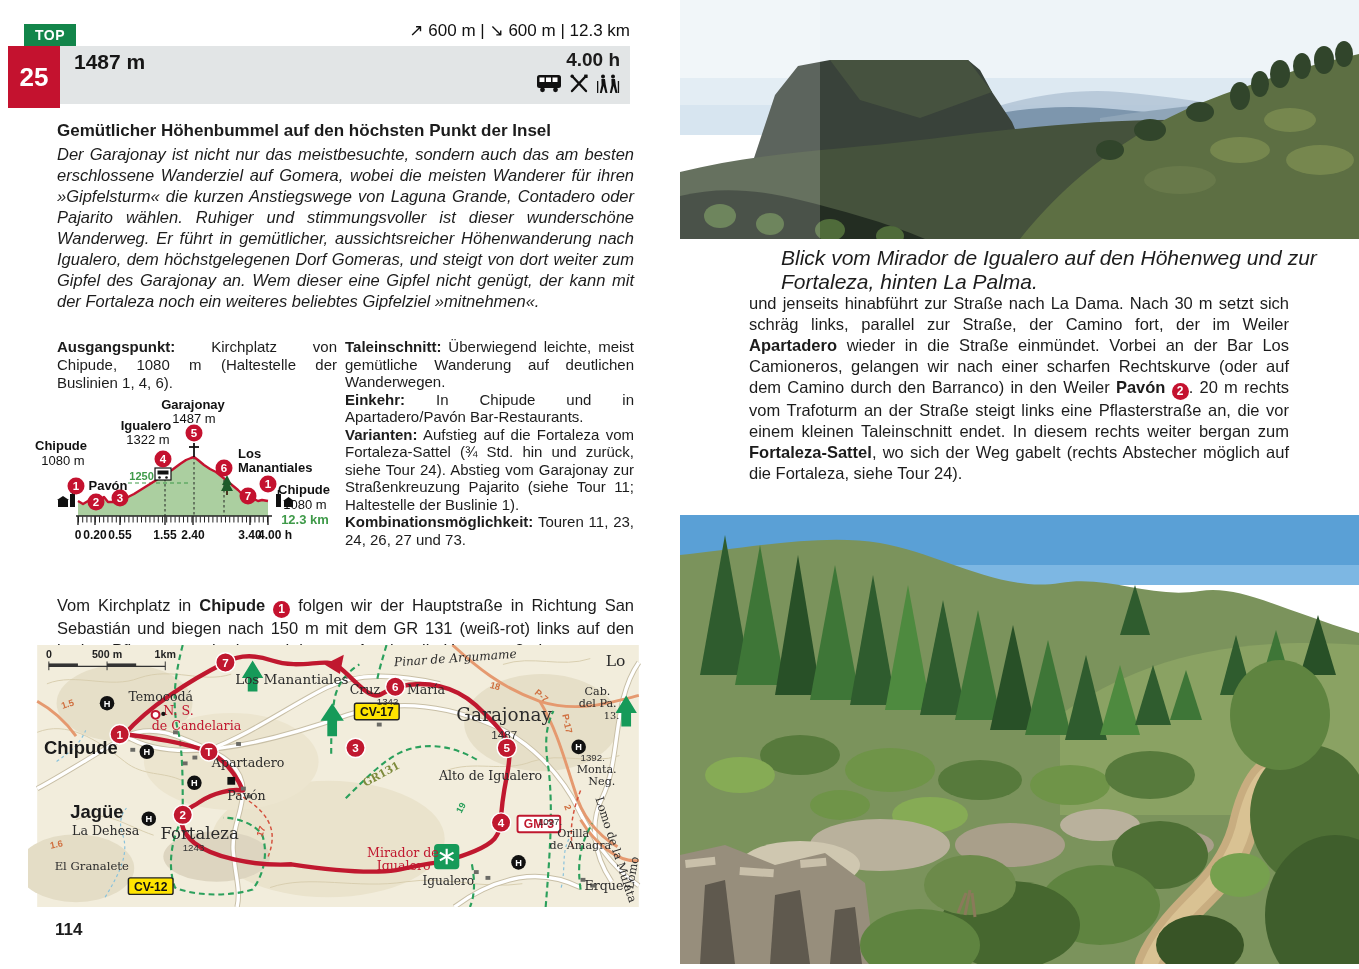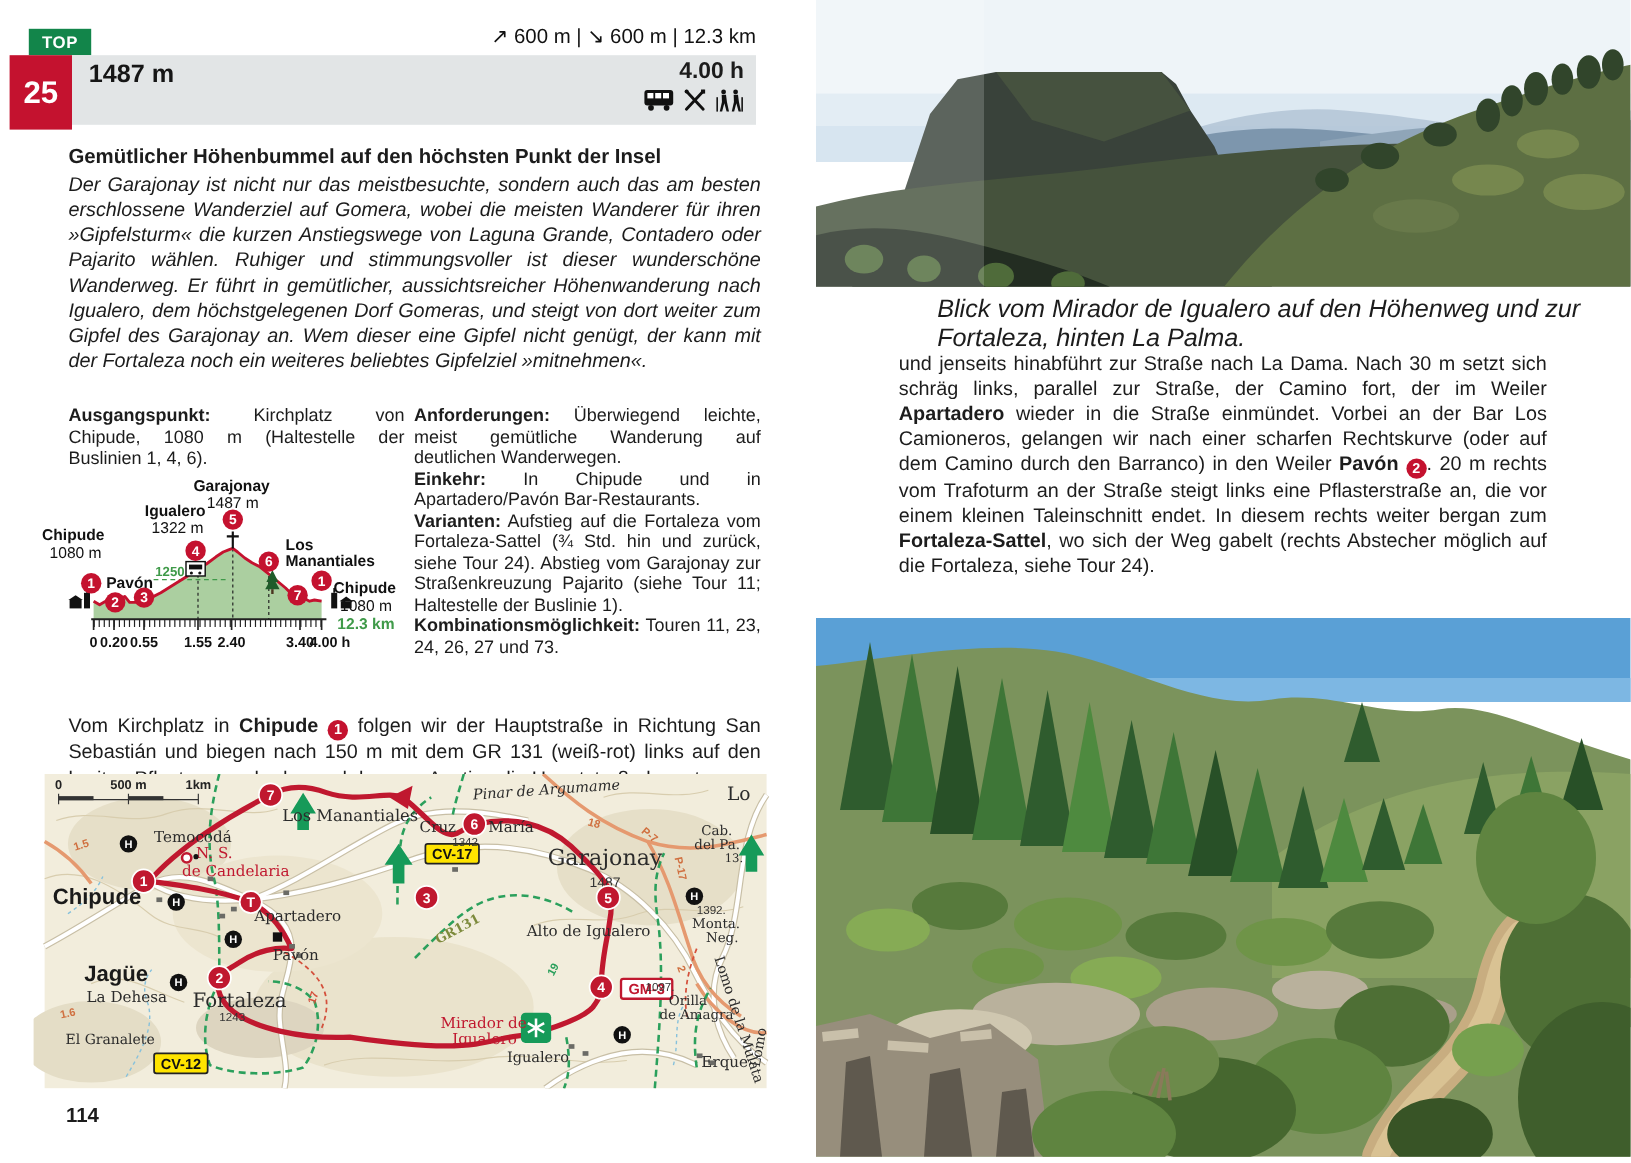--- a/index.html
+++ b/index.html
@@ -87,21 +87,21 @@
     </div>
   </div>
 
   <div class="abs intro-h">Gemütlicher Höhenbummel auf den höchsten Punkt der Insel</div>
   <div class="abs intro-p">Der Garajonay ist nicht nur das meistbesuchte, sondern auch das am besten erschlossene Wanderziel auf Gomera, wobei die meisten Wanderer für ihren »Gipfelsturm« die kurzen Anstiegswege von Laguna Grande, Contadero oder Pajarito wählen. Ruhiger und stimmungsvoller ist dieser wunderschöne Wanderweg. Er führt in gemütlicher, aussichtsreicher Höhenwanderung nach Igualero, dem höchstgelegenen Dorf Gomeras, und steigt von dort weiter zum Gipfel des Garajonay an. Wem dieser eine Gipfel nicht genügt, der kann mit der Fortaleza noch ein weiteres beliebtes Gipfelziel »mitnehmen«.</div>
 
   <div class="abs info-l">
     <p><b>Ausgangspunkt:</b> <span>Kirchplatz von Chipude, 1080 m (Haltestelle der Buslinien 1, 4, 6).</span></p>
   </div>
   <div class="abs info-r">
-    <p><b>Anforderungen:</b> <span>Überwiegend leichte, meist gemütliche Wanderung auf deutlichen Wanderwegen.</span></p>
+    <p><b>Taleinschnitt:</b> <span>Überwiegend leichte, meist gemütliche Wanderung auf deutlichen Wanderwegen.</span></p>
     <p><b>Einkehr:</b> <span>In Chipude und in Apartadero/Pavón Bar-Restaurants.</span></p>
     <p><b>Varianten:</b> <span>Aufstieg auf die Fortaleza vom Fortaleza-Sattel (¾ Std. hin und zurück, siehe Tour 24). Abstieg vom Garajonay zur Straßenkreuzung Pajarito (siehe Tour 11; Haltestelle der Buslinie 1).</span></p>
     <p><b>Kombinationsmöglichkeit:</b> <span>Touren 11, 23, 24, 26, 27 und 73.</span></p>
   </div>
 
   <div class="abs" style="left:28px;top:398px;width:312px;height:158px;">
     <svg width="312" height="158" viewBox="0 0 312 158">
 
       <polygon points="50,103 55,106 60,103 64,100 68,106 72,102 76,99 80,104 86,104 92,103 98,100 106,96 114,91 122,86 130,81 137,76 144,72 152,66 158,62 163,60 166,59 170,62 176,67 182,71 188,74 193,78 198,82 204,87 210,92 215,97 219,101 222,103 226,101 230,103 234,102 240,103 240,118 50,118" fill="#abcfa0"></polygon>
 

